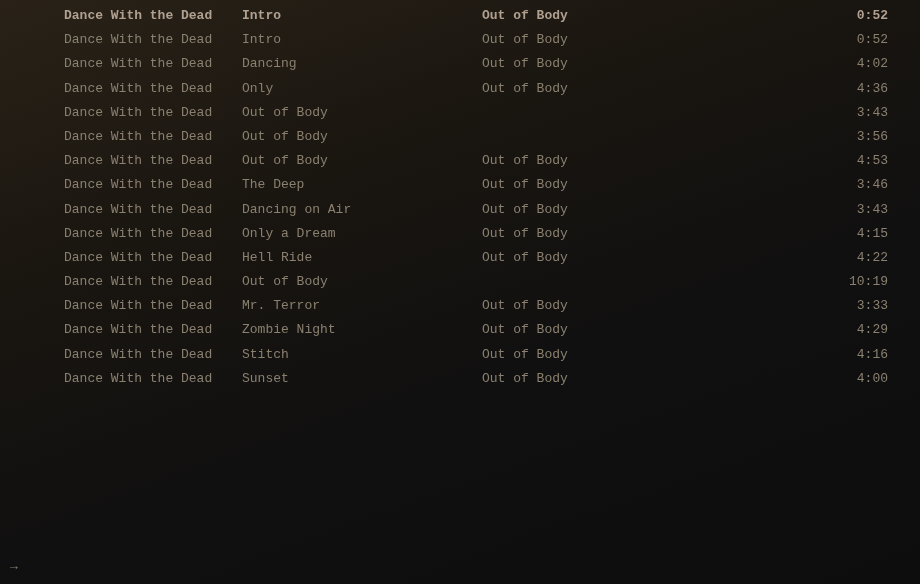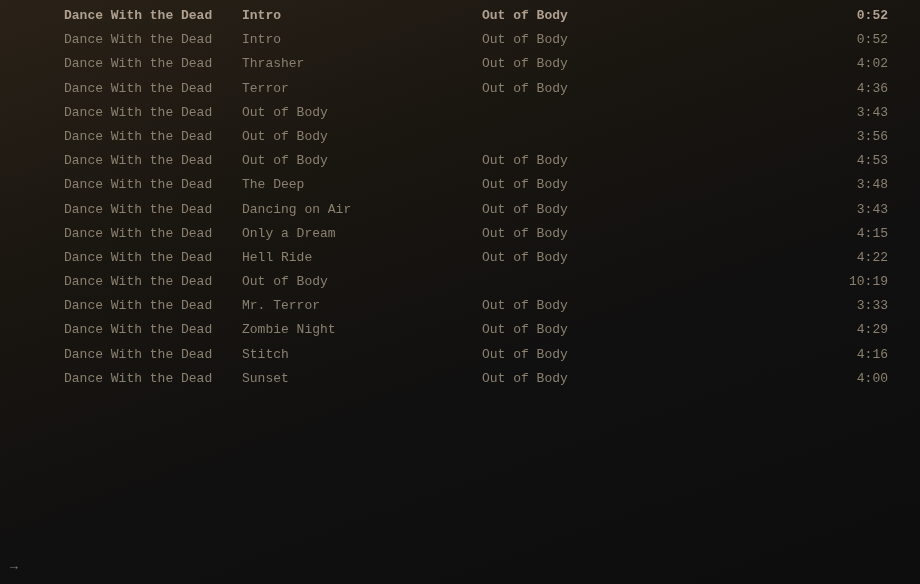--- a/index.html
+++ b/index.html
@@ -83,27 +83,27 @@
     <div class="col-duration">0:52</div>
   </div>
 <div class="track-row">
       <div class="col-artist">Dance With the Dead</div>
       <div class="col-title">Intro</div>
       <div class="col-album">Out of Body</div>
       <div class="col-duration">0:52</div>
     </div>
     <div class="track-row">
       <div class="col-artist">Dance With the Dead</div>
-      <div class="col-title">Thrasher</div>
+      <div class="col-title">Dancing</div>
       <div class="col-album">Out of Body</div>
       <div class="col-duration">4:02</div>
     </div>
     <div class="track-row">
       <div class="col-artist">Dance With the Dead</div>
-      <div class="col-title">Terror</div>
+      <div class="col-title">Only</div>
       <div class="col-album">Out of Body</div>
       <div class="col-duration">4:36</div>
     </div>
     <div class="track-row">
       <div class="col-artist">Dance With the Dead</div>
       <div class="col-album">Out of Body</div>
       <div class="col-duration">3:43</div>
     </div>
     <div class="track-row">
       <div class="col-artist">Dance With the Dead</div>
@@ -113,21 +113,21 @@
     <div class="track-row">
       <div class="col-artist">Dance With the Dead</div>
       <div class="col-title">Out of Body</div>
       <div class="col-album">Out of Body</div>
       <div class="col-duration">4:53</div>
     </div>
     <div class="track-row">
       <div class="col-artist">Dance With the Dead</div>
       <div class="col-title">The Deep</div>
       <div class="col-album">Out of Body</div>
-      <div class="col-duration">3:48</div>
+      <div class="col-duration">3:46</div>
     </div>
     <div class="track-row">
       <div class="col-artist">Dance With the Dead</div>
       <div class="col-title">Dancing on Air</div>
       <div class="col-album">Out of Body</div>
       <div class="col-duration">3:43</div>
     </div>
     <div class="track-row">
       <div class="col-artist">Dance With the Dead</div>
       <div class="col-title">Only a Dream</div>

